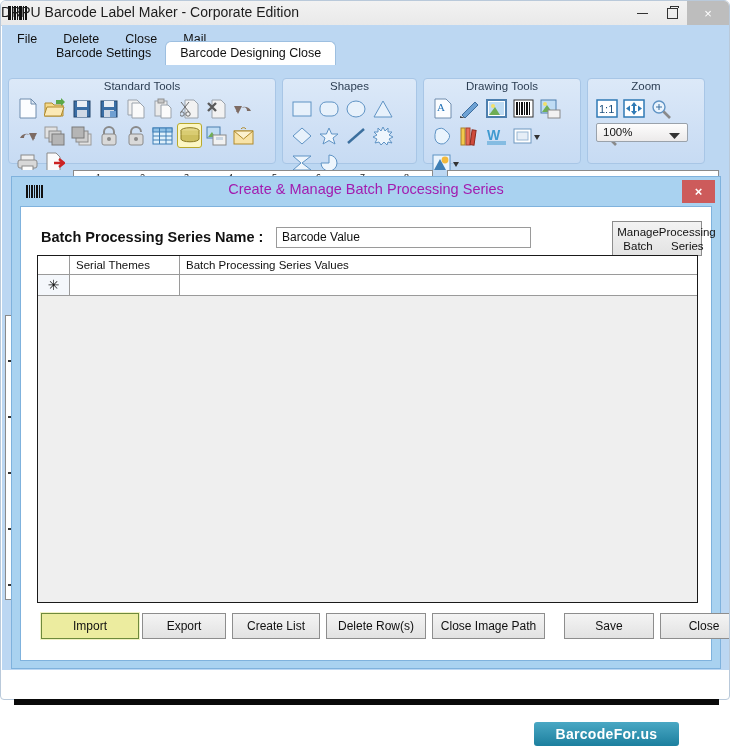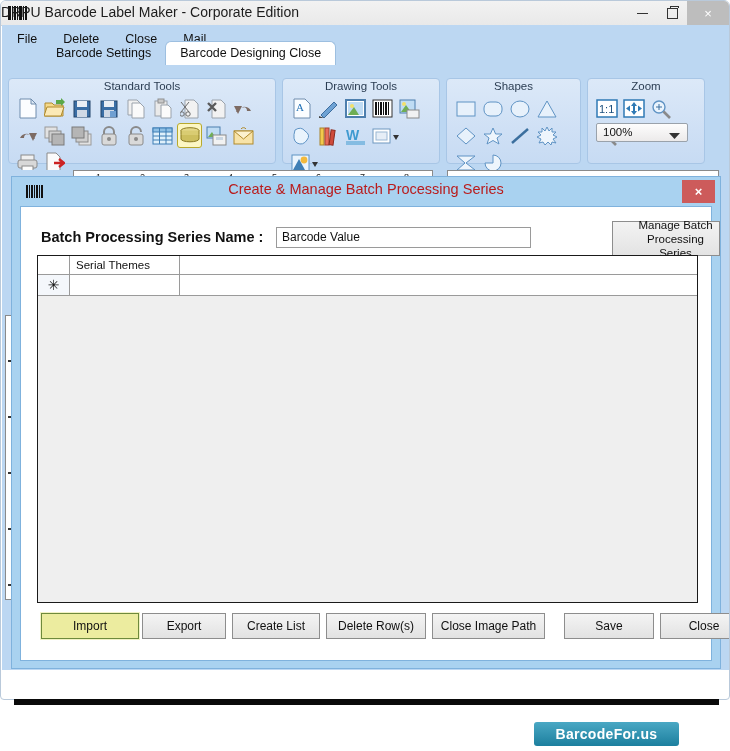--- a/index.html
+++ b/index.html
@@ -114,42 +114,42 @@
     background:#a9d2f0;border:1px solid #7fb2dd;box-sizing:border-box;
   }
   .dlg-title{
     position:absolute;left:0;top:0;width:708px;height:29px;background:#a9d2f0;
   }
   .dlg-bc{position:absolute;left:14px;top:8px;display:flex;gap:1px;}
   .dlg-bc i{display:block;background:#111;height:13px;width:2px;}
   .dlg-bc i.t{width:1px;}
   .dlg-title-text{
     position:absolute;left:0;top:4px;width:708px;text-align:center;
-    font-size:14.5px;color:#b91c1c;
+    font-size:14.5px;color:#a21caf;
   }
   .dlg-close{
     position:absolute;right:5px;top:3px;width:33px;height:23px;
     background:#cd5b5b;color:#ffffff;display:flex;align-items:center;justify-content:center;
     font-size:13px;font-weight:bold;
   }
   .dlg-body{
     position:absolute;left:8px;top:29px;width:692px;height:455px;
     background:#ffffff;border:1px solid #7fb2dd;box-sizing:border-box;
   }
   .field-label{position:absolute;left:20px;top:22px;font-size:14.5px;font-weight:bold;color:#111;}
   .name-input{
     position:absolute;left:255px;top:20px;width:255px;height:21px;
     background:#ffffff;border:1px solid #9a9a9a;box-sizing:border-box;
     font-size:12px;color:#111;padding-left:5px;line-height:19px;
   }
   .manage-btn{
-    position:absolute;left:591px;top:14px;width:108px;height:35px;
+    position:absolute;left:591px;top:14px;width:90px;height:35px;
     background:linear-gradient(#f3f3f3,#e3e3e3);border:1px solid #8d8d8d;
     box-sizing:border-box;font-size:11.5px;color:#111;
-    display:flex;flex-direction:column;align-items:center;justify-content:center;
+    display:flex;flex-direction:row;align-items:center;justify-content:center;
     line-height:14px;text-align:center;padding-left:19px;
   }
   .grid{
     position:absolute;left:16px;top:48px;width:661px;height:348px;
     background:#efefef;border:1px solid #1a1a1a;box-sizing:border-box;
   }
   .grid-head{
     position:absolute;left:0;top:0;width:659px;height:19px;
     background:#ffffff;border-bottom:1px solid #9a9a9a;box-sizing:border-box;display:flex;
   }
@@ -366,20 +366,77 @@
                 <svg width="21" height="20">
                   <rect x="4" y="2" width="13" height="6" fill="#f0f0f0" stroke="#8a8a8a"></rect>
                   <rect x="1" y="7" width="19" height="8" rx="2" fill="#d8d8d8" stroke="#8a8a8a"></rect>
                   <rect x="5" y="13" width="11" height="6" fill="#fcfcfc" stroke="#8a8a8a"></rect>
                 </svg>
               </div>
             <div class="ic">
                 <svg width="20" height="21">
                   <polygon points="2,1 11,1 15,5 15,20 2,20" fill="#fbfbfb" stroke="#8a8a8a"></polygon>
                   <path d="M9,11 h8 M14,7 l5,4 l-5,4" stroke="#cc2222" stroke-width="2.4" fill="none"></path>
+                </svg>
+              </div>
+          </div>
+        </div>
+
+        <div class="grp" style="width:135px">
+          <div class="grp-title">Shapes</div>
+          <div class="grp-body">
+            <div class="ic">
+                <svg width="22" height="20">
+                  <rect x="2" y="3" width="18" height="14" fill="#e7f1fb" stroke="#5f93c4"></rect>
+                </svg>
+              </div>
+            <div class="ic">
+                <svg width="22" height="20">
+                  <rect x="2" y="3" width="18" height="14" rx="6" fill="#e7f1fb" stroke="#5f93c4"></rect>
+                </svg>
+              </div>
+            <div class="ic">
+                <svg width="22" height="20">
+                  <ellipse cx="11" cy="10" rx="9" ry="8" fill="#e7f1fb" stroke="#5f93c4"></ellipse>
+                </svg>
+              </div>
+            <div class="ic">
+                <svg width="22" height="20">
+                  <polygon points="11,2 20,18 2,18" fill="#e7f1fb" stroke="#5f93c4"></polygon>
+                </svg>
+              </div>
+            <div class="ic">
+                <svg width="22" height="20">
+                  <polygon points="11,2 20,10 11,18 2,10" fill="#e7f1fb" stroke="#5f93c4"></polygon>
+                </svg>
+              </div>
+
+            <div class="ic">
+                <svg width="22" height="20">
+                  <polygon points="11,2 13.6,8 20,8 15,12 17,18 11,14.5 5,18 7,12 2,8 8.4,8" fill="#eef5fc" stroke="#5f93c4"></polygon>
+                </svg>
+              </div>
+            <div class="ic">
+                <svg width="22" height="20">
+                  <line x1="3" y1="17" x2="19" y2="3" stroke="#3b6f9e" stroke-width="2.4"></line>
+                </svg>
+              </div>
+            <div class="ic">
+                <svg width="22" height="20">
+                  <polygon points="11,1 13,5 16,2 16,6 20,6 17,9 21,11 17,13 20,17 16,16 15,19 12,16 9,19 7,16 3,17 5,13 1,11 5,9 2,6 6,6 6,2 9,5" fill="#eef5fc" stroke="#5f93c4"></polygon>
+                </svg>
+              </div>
+            <div class="ic">
+                <svg width="22" height="20">
+                  <polygon points="2,3 20,3 11,10 20,17 2,17 10,10" fill="#eef5fc" stroke="#5f93c4"></polygon>
+                </svg>
+              </div>
+            <div class="ic">
+                <svg width="22" height="20">
+                  <path d="M11,2 a8,8 0 1 1 -8,8 l8,0 z" fill="#eef5fc" stroke="#5f93c4"></path>
                 </svg>
               </div>
           </div>
         </div>
 
         <div class="grp" style="width:158px">
           <div class="grp-title">Drawing Tools</div>
           <div class="grp-body">
             <div class="ic">
                 <svg width="20" height="21">
@@ -447,77 +504,20 @@
                   <rect x="4" y="6" width="11" height="8" fill="#e6eef7" stroke="#9ab7d4"></rect>
                   <polygon points="21,9 27,9 24,14" fill="#333"></polygon>
                 </svg>
               </div>
             <div class="ic" style="width:32px">
                 <svg width="28" height="20">
                   <rect x="1" y="2" width="17" height="16" fill="#eaf4fd" stroke="#5f93c4"></rect>
                   <circle cx="13" cy="7" r="3.4" fill="#f2b93c"></circle>
                   <polygon points="2,17 8,6 14,17" fill="#3f7fb5"></polygon>
                   <polygon points="21,9 27,9 24,14" fill="#333"></polygon>
-                </svg>
-              </div>
-          </div>
-        </div>
-
-        <div class="grp" style="width:135px">
-          <div class="grp-title">Shapes</div>
-          <div class="grp-body">
-            <div class="ic">
-                <svg width="22" height="20">
-                  <rect x="2" y="3" width="18" height="14" fill="#e7f1fb" stroke="#5f93c4"></rect>
-                </svg>
-              </div>
-            <div class="ic">
-                <svg width="22" height="20">
-                  <rect x="2" y="3" width="18" height="14" rx="6" fill="#e7f1fb" stroke="#5f93c4"></rect>
-                </svg>
-              </div>
-            <div class="ic">
-                <svg width="22" height="20">
-                  <ellipse cx="11" cy="10" rx="9" ry="8" fill="#e7f1fb" stroke="#5f93c4"></ellipse>
-                </svg>
-              </div>
-            <div class="ic">
-                <svg width="22" height="20">
-                  <polygon points="11,2 20,18 2,18" fill="#e7f1fb" stroke="#5f93c4"></polygon>
-                </svg>
-              </div>
-            <div class="ic">
-                <svg width="22" height="20">
-                  <polygon points="11,2 20,10 11,18 2,10" fill="#e7f1fb" stroke="#5f93c4"></polygon>
-                </svg>
-              </div>
-
-            <div class="ic">
-                <svg width="22" height="20">
-                  <polygon points="11,2 13.6,8 20,8 15,12 17,18 11,14.5 5,18 7,12 2,8 8.4,8" fill="#eef5fc" stroke="#5f93c4"></polygon>
-                </svg>
-              </div>
-            <div class="ic">
-                <svg width="22" height="20">
-                  <line x1="3" y1="17" x2="19" y2="3" stroke="#3b6f9e" stroke-width="2.4"></line>
-                </svg>
-              </div>
-            <div class="ic">
-                <svg width="22" height="20">
-                  <polygon points="11,1 13,5 16,2 16,6 20,6 17,9 21,11 17,13 20,17 16,16 15,19 12,16 9,19 7,16 3,17 5,13 1,11 5,9 2,6 6,6 6,2 9,5" fill="#eef5fc" stroke="#5f93c4"></polygon>
-                </svg>
-              </div>
-            <div class="ic">
-                <svg width="22" height="20">
-                  <polygon points="2,3 20,3 11,10 20,17 2,17 10,10" fill="#eef5fc" stroke="#5f93c4"></polygon>
-                </svg>
-              </div>
-            <div class="ic">
-                <svg width="22" height="20">
-                  <path d="M11,2 a8,8 0 1 1 -8,8 l8,0 z" fill="#eef5fc" stroke="#5f93c4"></path>
                 </svg>
               </div>
           </div>
         </div>
 
         <div class="grp" style="width:118px">
           <div class="grp-title">Zoom</div>
           <div class="grp-body">
             <div class="ic">
                 <svg width="22" height="19">
@@ -618,20 +618,21 @@
         </div>
         <div class="manage-btn">
           <span>Manage  Batch</span>
           <span>Processing Series</span>
         </div>
 
         <div class="grid">
           <div class="grid-head">
             <div class="gh c0"></div>
             <div class="gh c1">Serial Themes</div>
+            <div class="gh c2">Batch Processing Series Values</div>
           </div>
           <div class="grid-row">
             <div class="gc c0">✳</div>
             <div class="gc c1"></div>
             <div class="gc c2"></div>
           </div>
         </div>
 
         <div class="btnrow">
           <div class="btn primary" style="left:4px;width:98px">Import</div>

